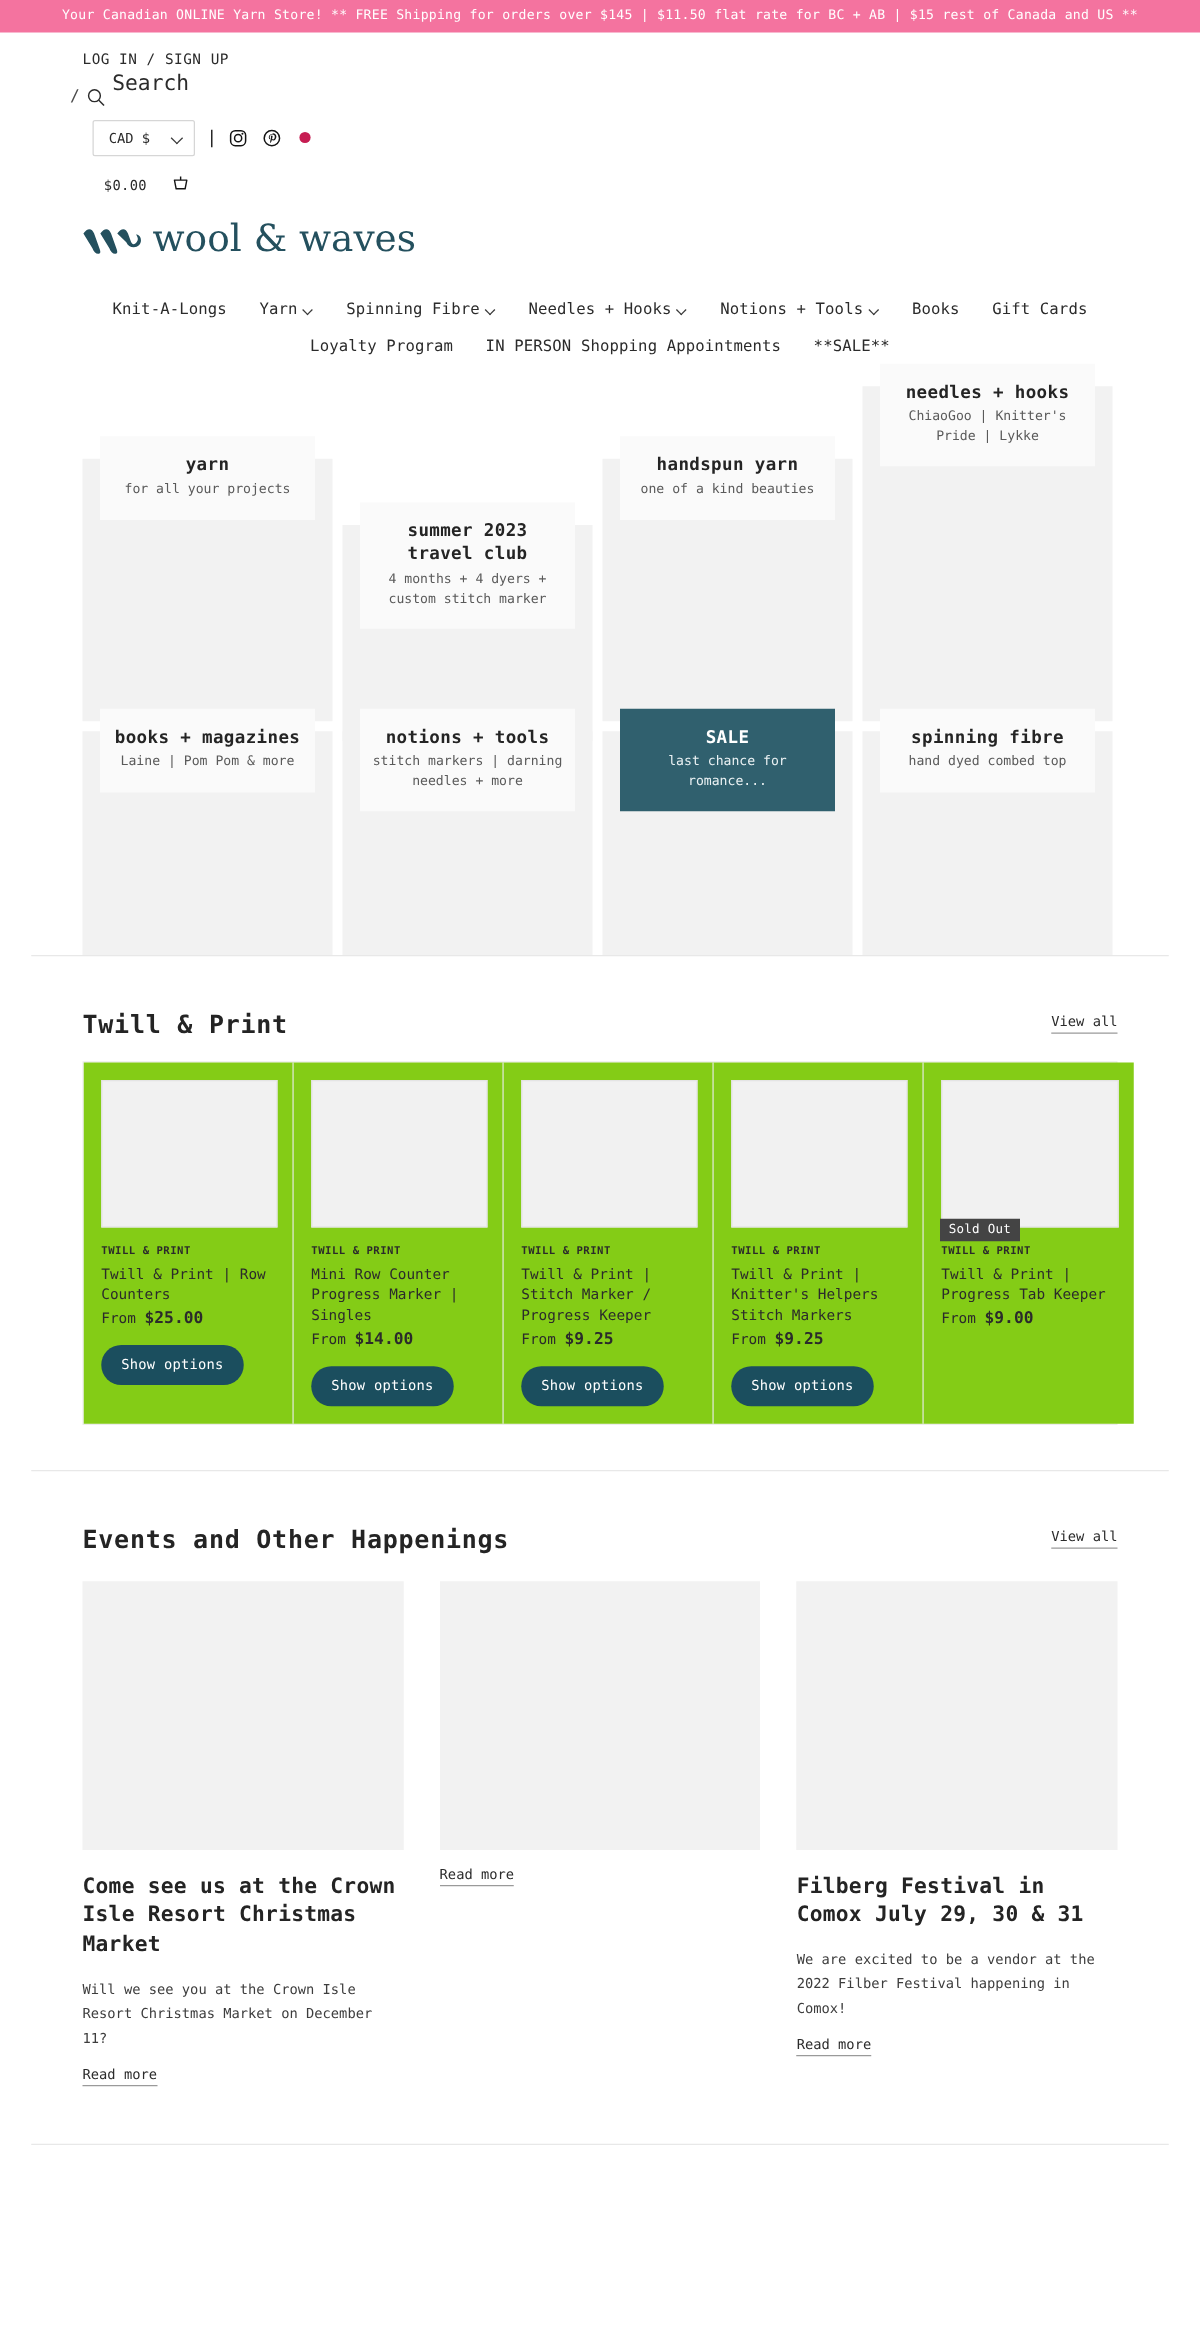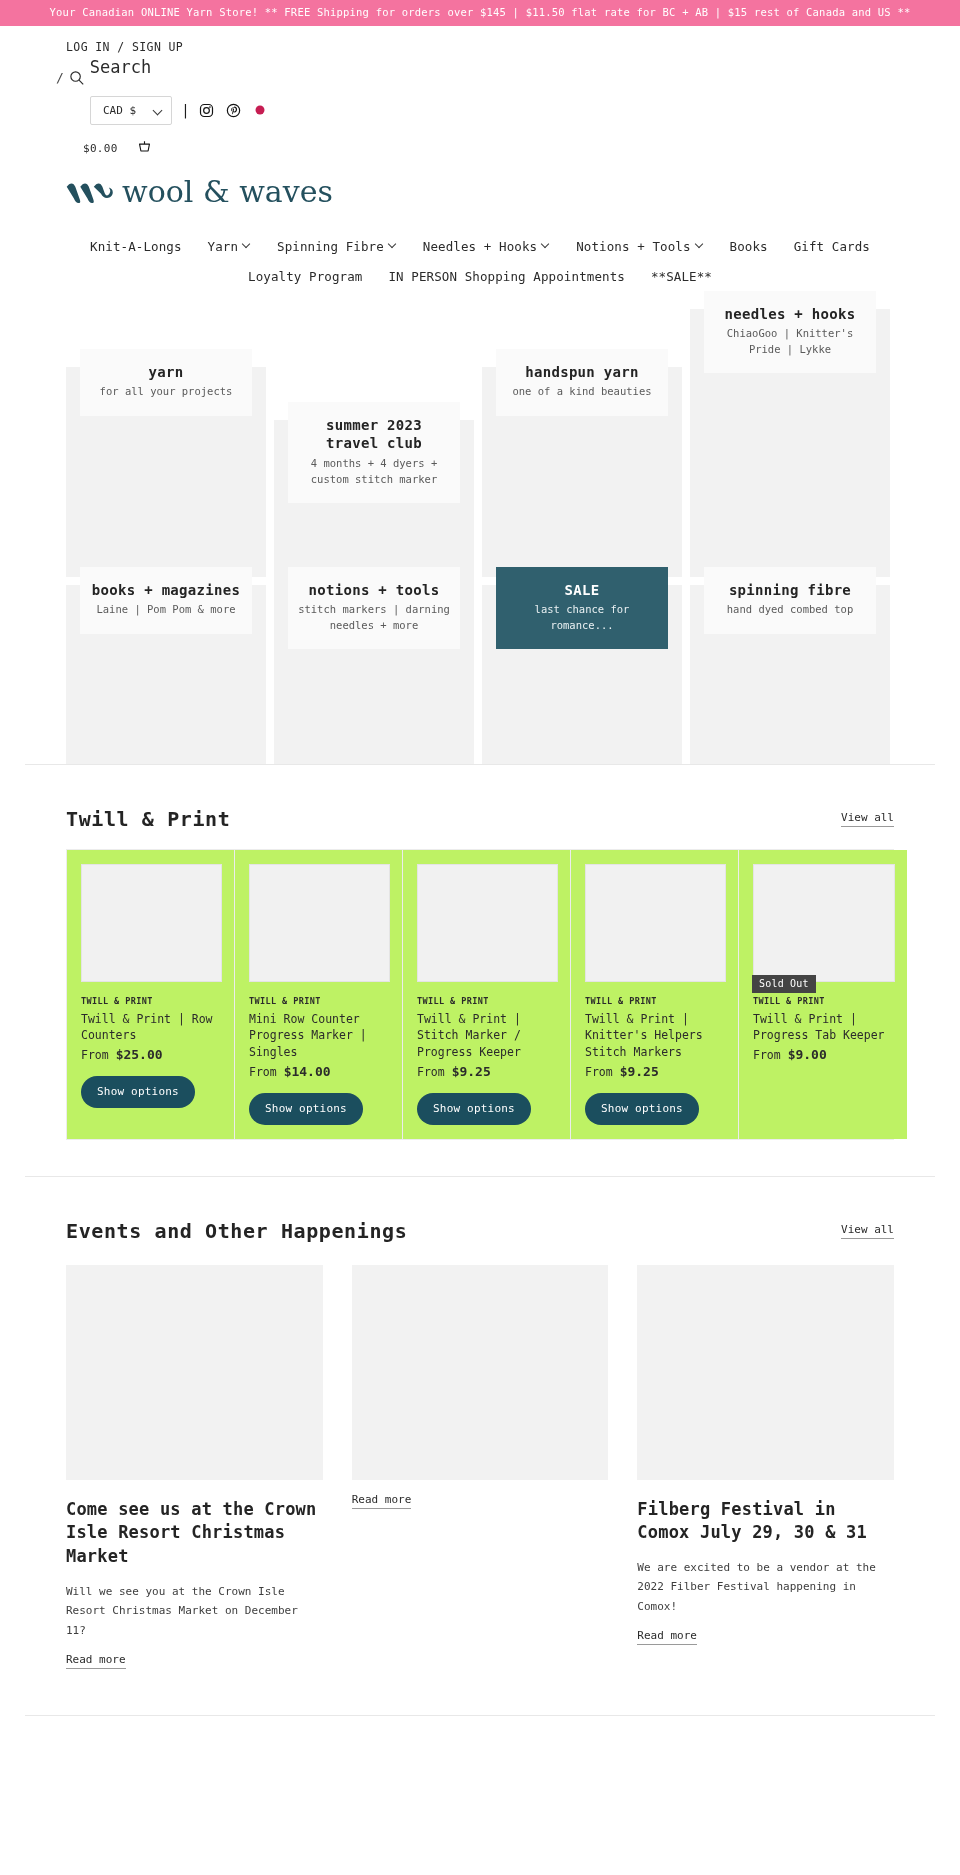--- a/index.html
+++ b/index.html
@@ -31,21 +31,21 @@
     color:#2b2b2b;
     letter-spacing:0.4px;
     display:inline-block;
     margin-bottom:10px;
   }
   .search-row { display:flex; align-items:flex-end; gap:5px; margin:2px 0 10px -10px; }
   .slash { font-size:13px; color:#4a4a4a; line-height:1; position:relative; top:-2px;}
   .search-icon { width:16px; height:16px; display:inline-block; }
   .search-label { font-size:17px; color:#2b2b2b; position:relative; top:-9px; }
 
-  .locale-row { display:flex; align-items:center; gap:9px; margin:4px 0 0 24px;}
+  .locale-row { display:flex; align-items:center; gap:9px; margin:4px 0 0 8px;}
   .locale-select {
     border:1px solid #d6d6d6;
     background:#fff;
     border-radius:2px;
     font-family:"DejaVu Sans Mono","Liberation Mono",monospace;
     font-size:11px;
     color:#2b2b2b;
     padding:7px 8px 7px 12px;
     display:flex;
     align-items:center;
@@ -84,21 +84,21 @@
   
   nav.mainnav { margin-top:20px; }
   .nav-row { display:flex; justify-content:center; align-items:center; flex-wrap:wrap; gap:0px; }
   .nav-item {
     font-size:12.5px;
     color:#2b2b2b;
     padding:5px 13px;
     letter-spacing:0.1px;
     white-space:nowrap;
     display:inline-flex;
-    align-items:center;
+    align-items:flex-end;
     gap:5px;
   }
   .nav-caret { display:inline-block; width:8px; height:8px; position:relative; top:-1px;}
   .nav-caret::after{
     content:""; position:absolute; left:0; top:0;
     width:5px; height:5px;
     border-right:1.2px solid #3a3a3a;
     border-bottom:1.2px solid #3a3a3a;
     transform:rotate(45deg);
   }
@@ -156,21 +156,21 @@
   .products {
     display:flex;
     margin-top:18px;
     border:1px solid #ececec;
   }
   .product {
     flex:0 0 168px;
     border-right:1px solid #ececec;
     padding:14px 12px 14px 14px;
     position:relative;
-    background:#bef264;
+    background:#84cc16;
   }
   .product:last-child { border-right:none; }
   .prod-img {
     height:118px;
     background:#f1f1f1;
     border:1px solid #e4e4e4;
     position:relative;
     margin-bottom:14px;
   }
   .soldout {

